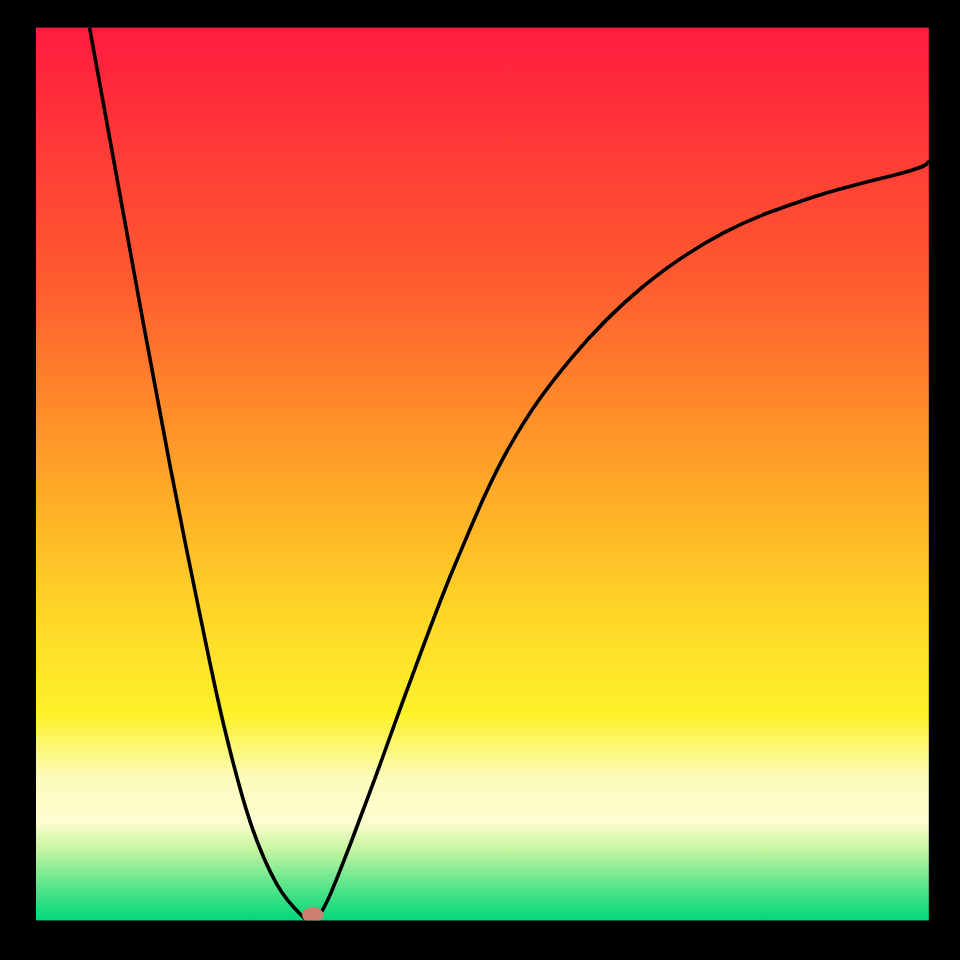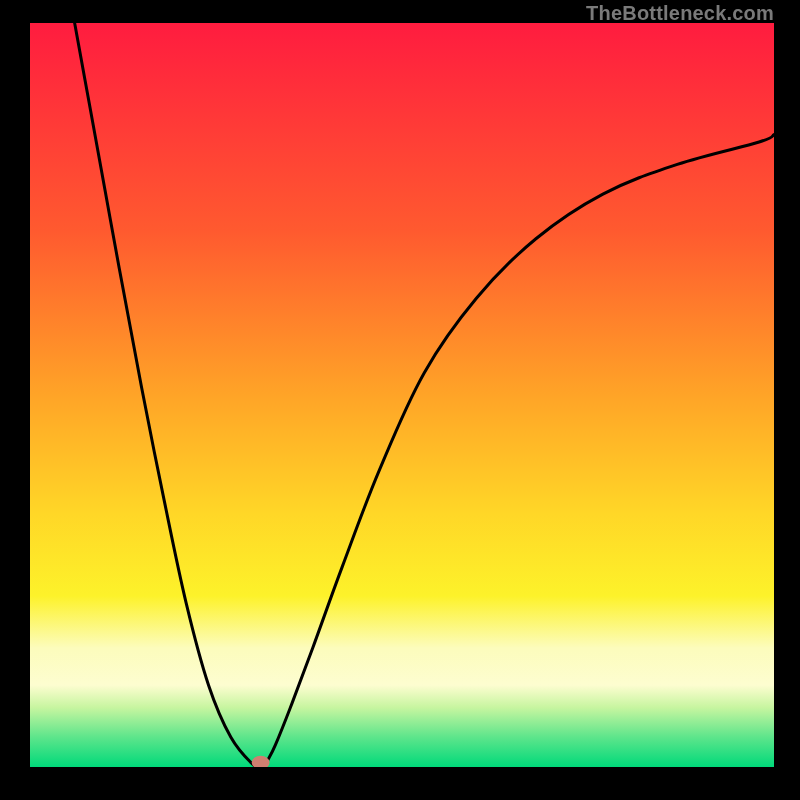--- a/index.html
+++ b/index.html
@@ -53,20 +53,19 @@
     top: 0;
     left: 0;
     width: 744px;
     height: 744px;
   }
 </style>
 </head>
 <body>
 
 <div class="frame">
-  <div class="watermark">TheBottleneck.com</div>
   <div class="plot">
     <svg class="curve" viewBox="0 0 744 744" preserveAspectRatio="none">
       <path id="curve-path" fill="none" stroke="#000" stroke-width="3" stroke-linejoin="round" stroke-linecap="round" d="M 44.64 0.00 C 47.32 14.73, 54.16 52.38, 59.52 81.84 C 64.88 111.30, 69.04 134.22, 74.40 163.68 C 79.76 193.14, 82.58 209.36, 89.28 245.52 C 95.98 281.68, 103.56 323.04, 111.60 364.56 C 119.64 406.08, 125.88 437.32, 133.92 476.16 C 141.96 515.00, 148.20 546.84, 156.24 580.32 C 164.28 613.80, 170.52 638.05, 178.56 662.16 C 186.60 686.27, 192.84 699.91, 200.88 714.24 C 208.92 728.57, 217.84 736.41, 223.20 741.77 C 228.56 747.12, 228.63 743.87, 230.64 744.00 C 232.65 744.13, 233.02 743.85, 234.36 742.51 C 235.70 741.17, 236.07 740.31, 238.08 736.56 C 240.09 732.81, 241.50 731.05, 245.52 721.68 C 249.54 712.31, 253.70 701.89, 260.40 684.48 C 267.10 667.07, 273.35 650.40, 282.72 624.96 C 292.09 599.52, 300.43 575.26, 312.48 543.12 C 324.53 510.98, 334.95 481.22, 349.68 446.40 C 364.41 411.58, 376.91 380.48, 394.32 349.68 C 411.73 318.88, 426.31 299.39, 446.40 275.28 C 466.49 251.17, 483.15 234.51, 505.92 215.76 C 528.69 197.01, 547.44 184.51, 572.88 171.12 C 598.32 157.73, 619.16 150.73, 647.28 141.36 C 675.40 131.99, 711.71 124.40, 729.12 119.04 C 746.53 113.68, 741.32 112.94, 744.00 111.60"></path>
       <ellipse id="marker-ellipse" cx="230.64" cy="739.54" rx="8.93" ry="6.70" fill="#cf7f70"></ellipse>
     </svg>
   </div>
 </div>
 
 </body></html>

